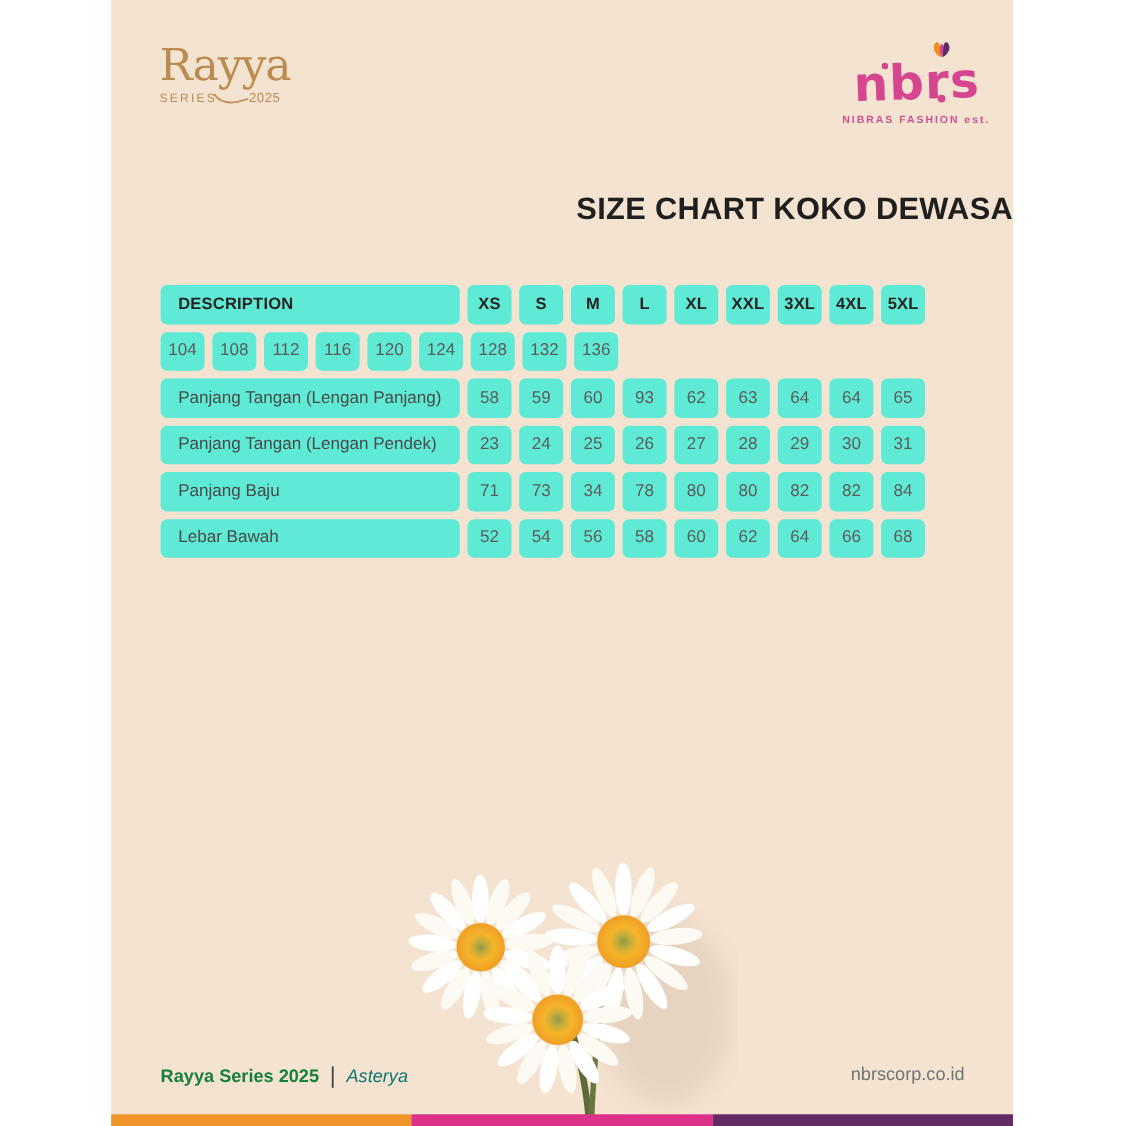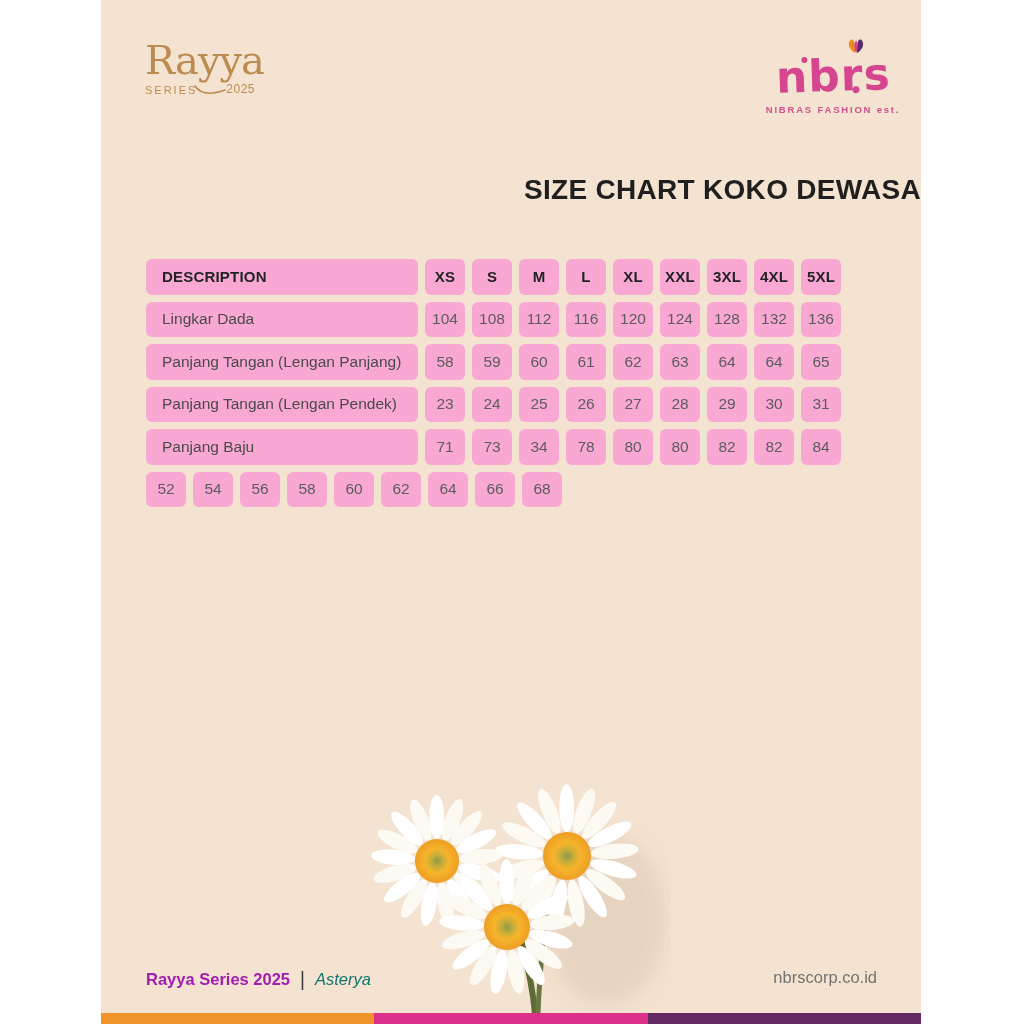--- a/index.html
+++ b/index.html
@@ -21,33 +21,33 @@
   .nbrs-word::before { content:""; position:absolute; left:26px; top:2px; width:6px; height:6px; border-radius:50%; background:#d64590; }
   .nbrs-word::after { content:""; position:absolute; right:32px; bottom:4px; width:7px; height:7px; border-radius:50%; background:#d64590; }
   .nbrs-tagline { margin-top:6px; font-size:9.5px; font-weight:bold; letter-spacing:1.8px; color:#d0508f; white-space:nowrap; }
 
   
   .title { position:absolute; left:0; top:163px; width:100%; text-align:right; font-size:28px; font-weight:bold; letter-spacing:0.3px; color:#1f1f1f;margin-top:11px; }
 
   
   .size-table { position:absolute; left:45px; top:259px; width:731px; display:flex; flex-direction:column; gap:7px; }
   .trow { display:flex; gap:7px; height:35.5px; }
-  .cell { background:#f9a8d4; border-radius:6px; display:flex; align-items:center; justify-content:center; }
+  .cell { background:#5eead4; border-radius:6px; display:flex; align-items:center; justify-content:center; }
   .cell.desc { width:272px; justify-content:flex-start; padding-left:16px; }
   .cell.size { width:40px; }
   .trow.hdr .cell { font-weight:bold; font-size:15px; color:#232323; letter-spacing:0.2px; }
   .trow.data .cell.desc { font-size:15.5px; color:#4a4a4a; }
   .trow.data .cell.size { font-size:15.5px; color:#5c5c5c; }
 
   
   .flowers { position:absolute; left:250px; top:780px; width:320px; height:234px; }
 
   
   .footer-left { position:absolute; left:45px; top:968px; display:flex; align-items:center; gap:10px; font-size:16.5px; }
-  .footer-series { font-weight:bold; color:#a21caf; }
+  .footer-series { font-weight:bold; color:#15803d; }
   .footer-divider { color:#3a3a3a; font-size:19px; font-weight:normal; transform:scaleY(1.1); }
   .footer-collection { font-style:italic; color:#0f766e;text-align:right; }
   .footer-right { position:absolute; right:44px; top:968px; font-size:16.5px; color:#737373; }
 
   
   .bottom-bar { position:absolute; left:0; bottom:0; width:100%; height:11px; display:flex; }
   .bar-seg { flex:1; height:100%; }
   .bar-orange { background:#f09328; }
   .bar-pink { background:#dc3089; }
   .bar-purple { background:#642a66; }
@@ -90,37 +90,36 @@
           <div class="cell size">S</div>
           <div class="cell size">M</div>
           <div class="cell size">L</div>
           <div class="cell size">XL</div>
           <div class="cell size">XXL</div>
           <div class="cell size">3XL</div>
           <div class="cell size">4XL</div>
           <div class="cell size">5XL</div>
         </div>
         <div class="trow data">
-          <div class="cell desc">Lingkar Dada</div>
           <div class="cell size">104</div>
           <div class="cell size">108</div>
           <div class="cell size">112</div>
           <div class="cell size">116</div>
           <div class="cell size">120</div>
           <div class="cell size">124</div>
           <div class="cell size">128</div>
           <div class="cell size">132</div>
           <div class="cell size">136</div>
         </div>
         <div class="trow data">
           <div class="cell desc">Panjang Tangan (Lengan Panjang)</div>
           <div class="cell size">58</div>
           <div class="cell size">59</div>
           <div class="cell size">60</div>
-          <div class="cell size">61</div>
+          <div class="cell size">93</div>
           <div class="cell size">62</div>
           <div class="cell size">63</div>
           <div class="cell size">64</div>
           <div class="cell size">64</div>
           <div class="cell size">65</div>
         </div>
         <div class="trow data">
           <div class="cell desc">Panjang Tangan (Lengan Pendek)</div>
           <div class="cell size">23</div>
           <div class="cell size">24</div>
@@ -138,20 +137,21 @@
           <div class="cell size">73</div>
           <div class="cell size">34</div>
           <div class="cell size">78</div>
           <div class="cell size">80</div>
           <div class="cell size">80</div>
           <div class="cell size">82</div>
           <div class="cell size">82</div>
           <div class="cell size">84</div>
         </div>
         <div class="trow data">
+          <div class="cell desc">Lebar Bawah</div>
           <div class="cell size">52</div>
           <div class="cell size">54</div>
           <div class="cell size">56</div>
           <div class="cell size">58</div>
           <div class="cell size">60</div>
           <div class="cell size">62</div>
           <div class="cell size">64</div>
           <div class="cell size">66</div>
           <div class="cell size">68</div>
         </div>

